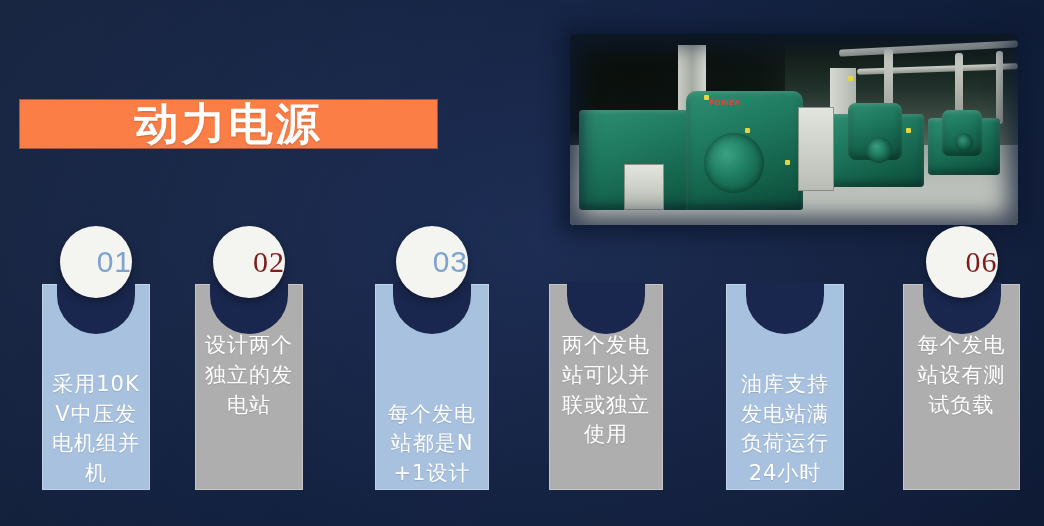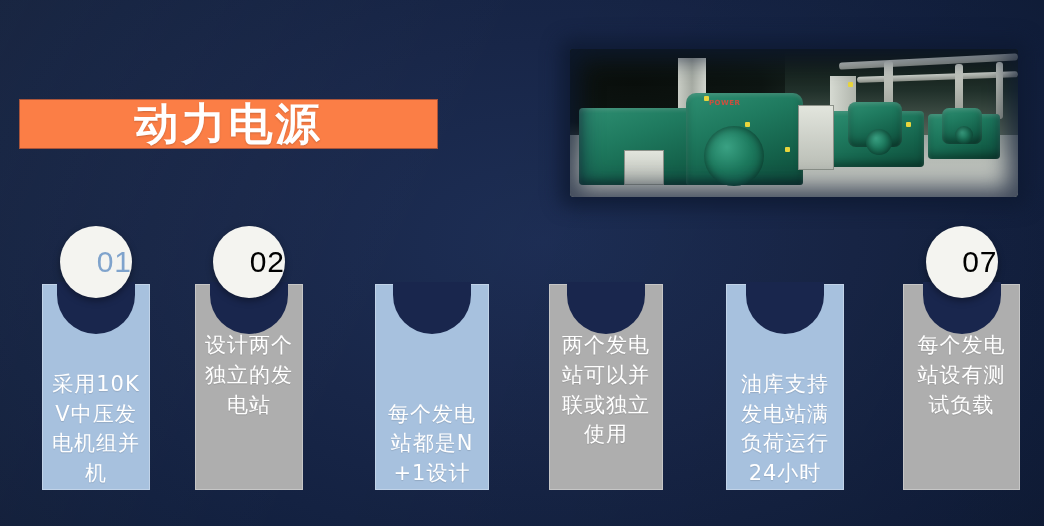--- a/index.html
+++ b/index.html
@@ -38,26 +38,27 @@
     font-size: 44px;
     font-weight: bold;
     letter-spacing: 3px;
     text-shadow: 0 1px 2px rgba(0,0,0,0.18);
     font-family: Liberation Mono, monospace;
   }
 
   
   .photo {
     position: absolute;
-    left: 570px; top: 49px;
-    width: 448px; height: 148px;
+    left: 570px; top: 34px;
+    width: 448px; height: 191px;
     border-radius: 4px;
     overflow: hidden;
     z-index: 3;
     box-shadow: 0 0 18px 10px rgba(14,26,51,0.85);
+    font-style: italic;
   }
   .photo-inner { position: absolute; inset: 0; background:#1b2b22; }
   
   .pr-floor {
     position: absolute; left: 0; right: 0; bottom: 0; height: 42%;
     background: linear-gradient(180deg, #9aa39e 0%, #b7bcb6 40%, #cdd0c9 100%);
   }
   .pr-wall {
     position: absolute; left: 0; right: 0; top: 0; height: 62%;
     background: linear-gradient(180deg, #0d1410 0%, #20302a 45%, #5d6b60 100%);
@@ -164,21 +165,21 @@
     display: flex; align-items: center; justify-content: flex-end;
     box-shadow: 0 3px 7px rgba(0,0,0,0.35);
   }
   .num-text {
     font-size: 30px;
     font-weight: normal;
     letter-spacing: 1px;
     font-family: "Liberation Sans", "DejaVu Sans", sans-serif;
   }
   .card.blue .num-text { color: #7fa3cc; }
-  .card.gray .num-text { color: #000000; }
+  .card.gray .num-text { color: #7f1d1d; font-family: Liberation Serif, serif; }
 </style>
 </head>
 <body>
 
 <div class="slide">
 
   <div class="title-banner">
     <span class="title-text">动力电源</span>
   </div>
 
@@ -235,20 +236,23 @@
       <div class="num-circle">
         <span class="num-text">02</span>
       </div>
     </div>
 
     <div class="card blue" style="left:375px; width:114px;">
       <div class="card-body">
         <div class="card-text">每个发电站都是N+1设计</div>
       </div>
       <div class="notch"></div>
+      <div class="num-circle">
+        <span class="num-text">03</span>
+      </div>
     </div>
 
     <div class="card gray" style="left:549px; width:114px;">
       <div class="card-body">
         <div class="card-text">两个发电站可以并联或独立使用</div>
       </div>
       <div class="notch"></div>
     </div>
 
     <div class="card blue" style="left:726px; width:118px;">
@@ -257,18 +261,18 @@
       </div>
       <div class="notch"></div>
     </div>
 
     <div class="card gray" style="left:903px; width:117px;">
       <div class="card-body">
         <div class="card-text">每个发电站设有测试负载</div>
       </div>
       <div class="notch"></div>
       <div class="num-circle">
-        <span class="num-text">07</span>
+        <span class="num-text">06</span>
       </div>
     </div>
 
   </div>
 </div>
 
 </body></html>

